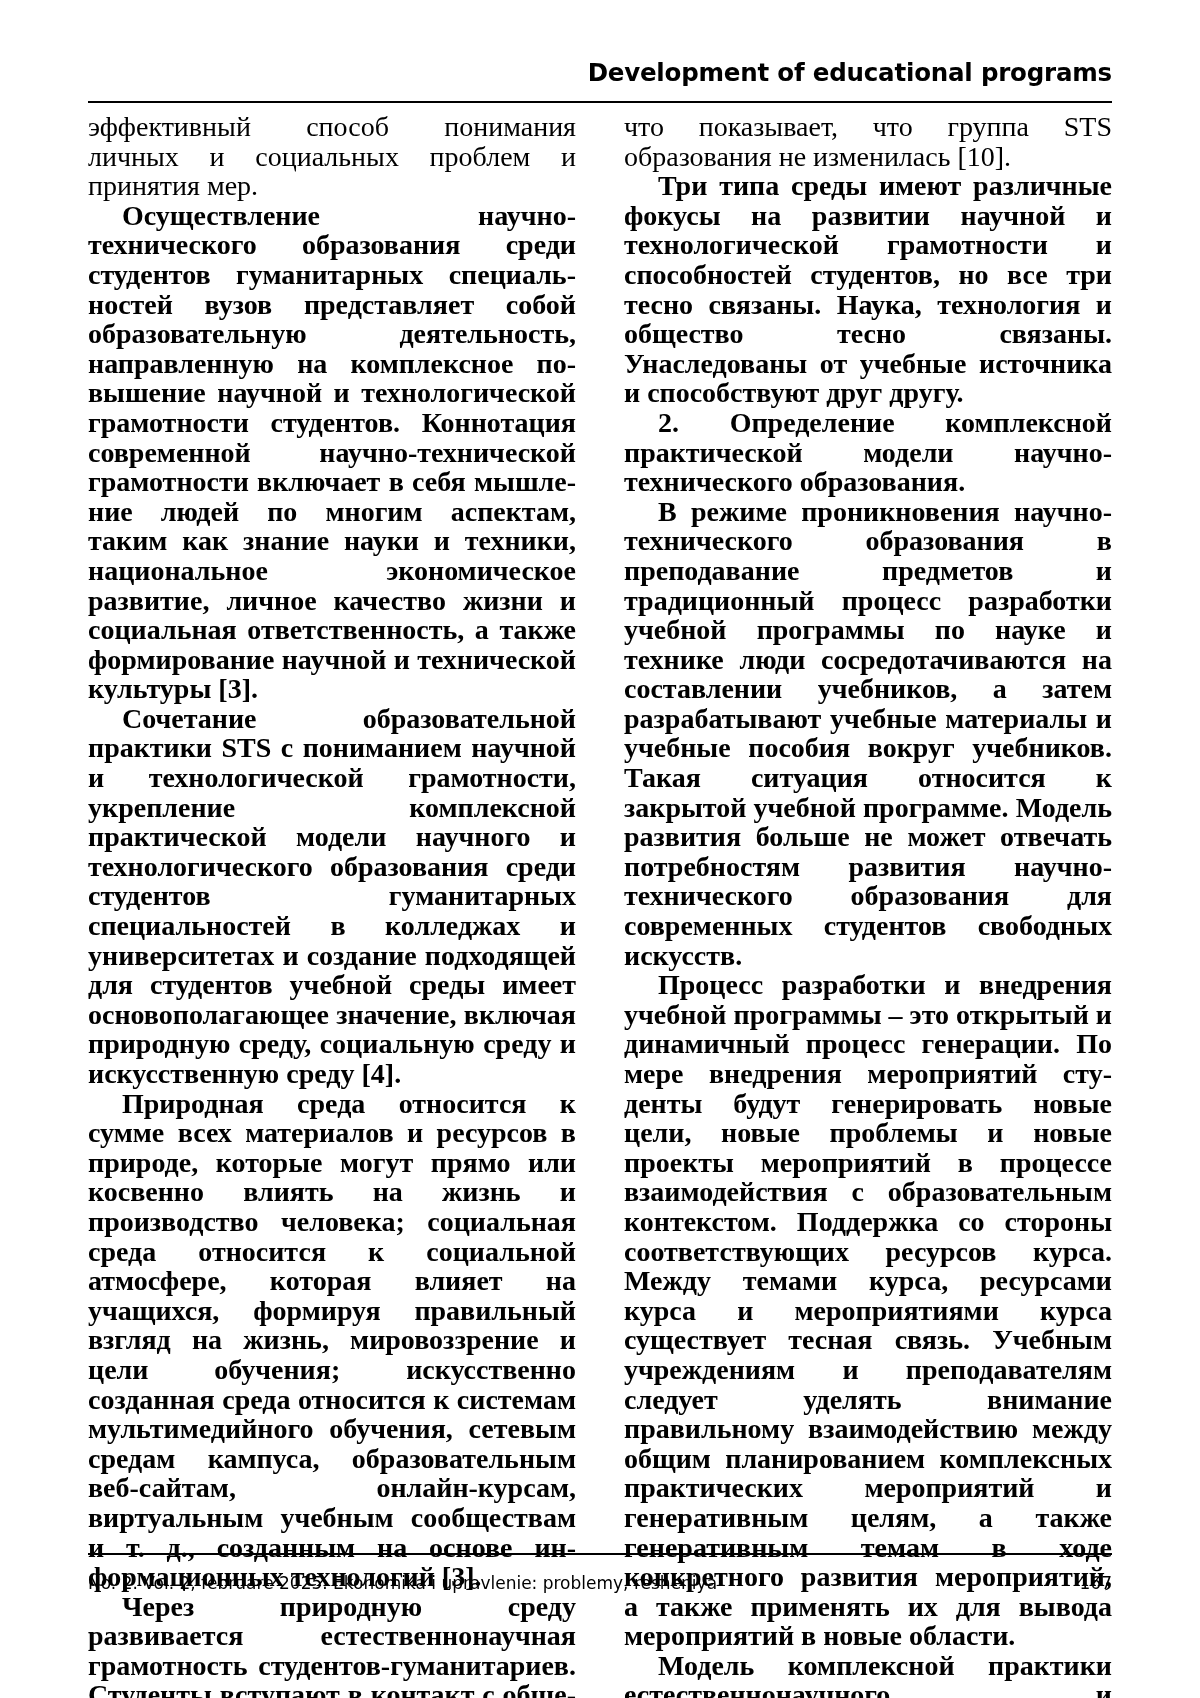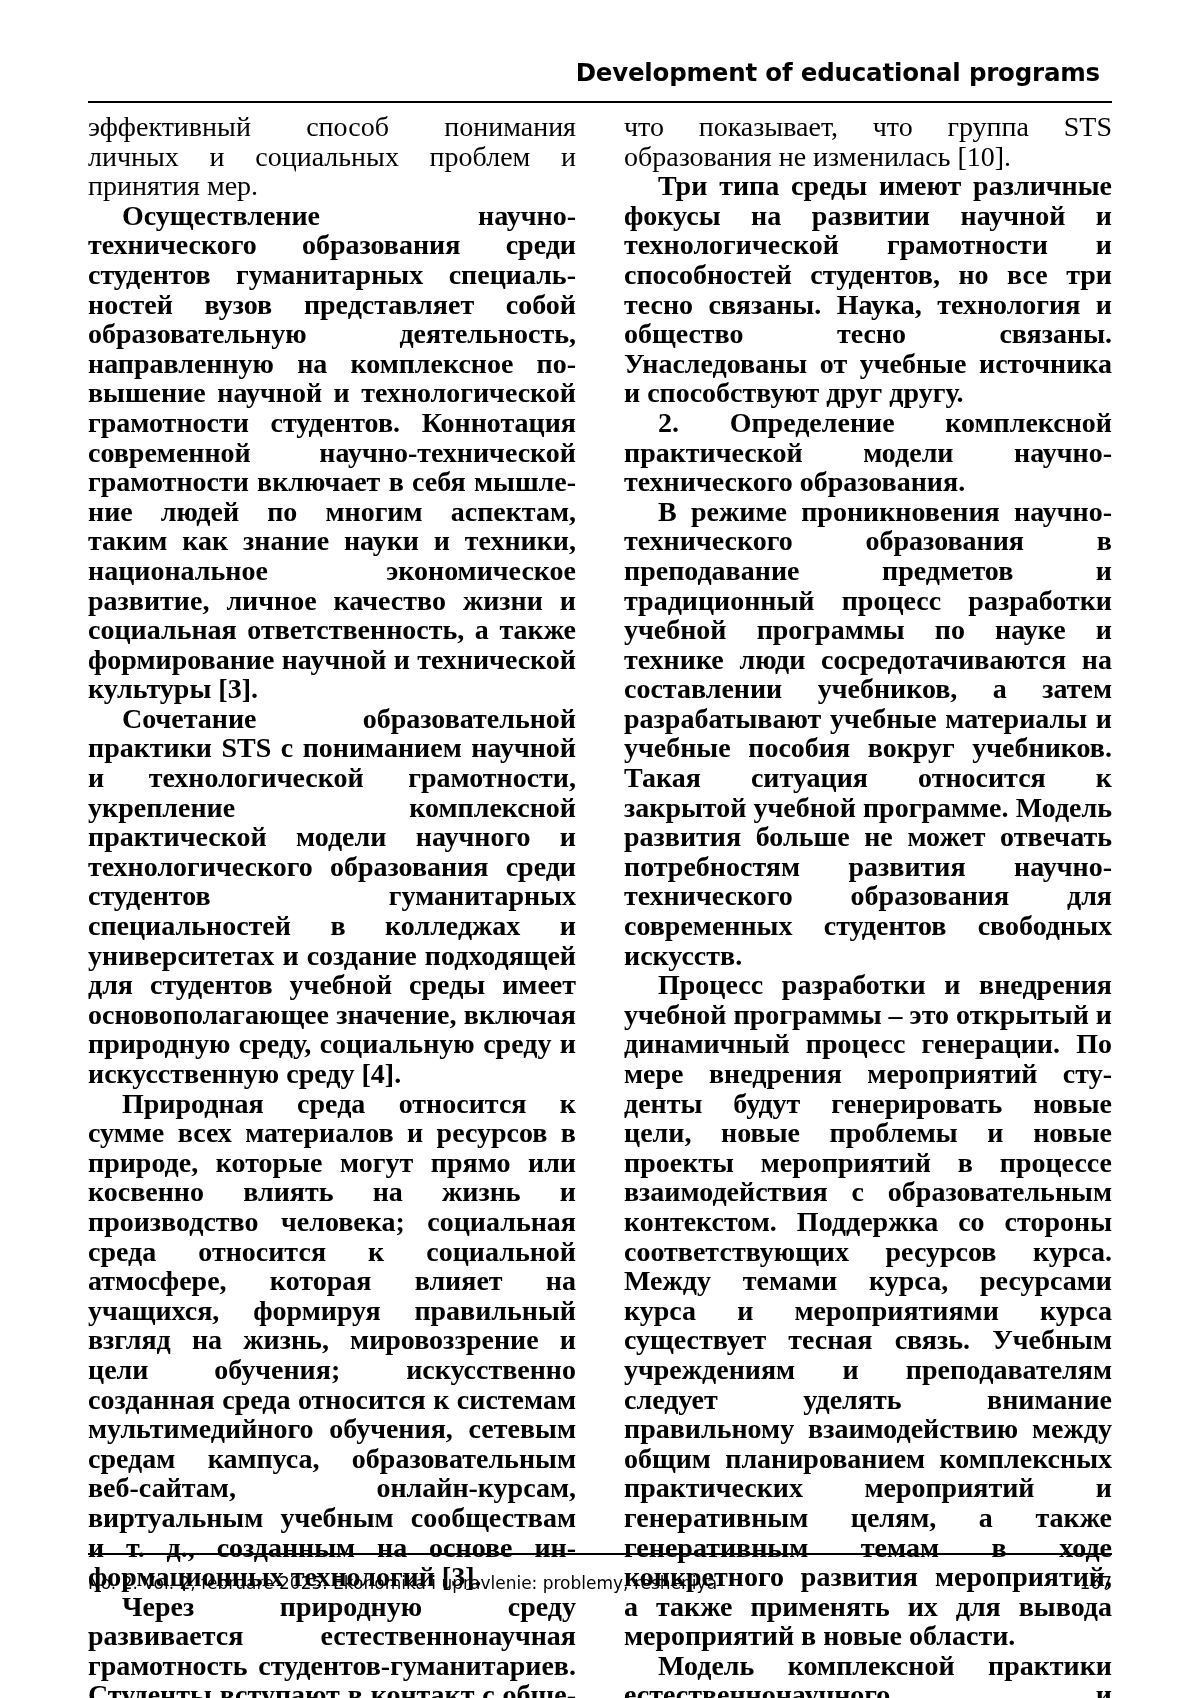--- a/index.html
+++ b/index.html
@@ -21,21 +21,21 @@
     width: 1200px;
     height: 1698px;
     box-sizing: border-box;
     padding: 0;
     background: #fff;
   }
   .header {
     position: absolute;
     top: 58px;
     left: 88px;
-    right: 100px;
+    right: 88px;
     text-align: right;
     font-family: "DejaVu Sans", sans-serif;
     font-weight: bold;
     font-size: 24.5px;
     letter-spacing: -0.2px;
     color: #000;
   }
   .rule-top {
     position: absolute;
     top: 101px;

